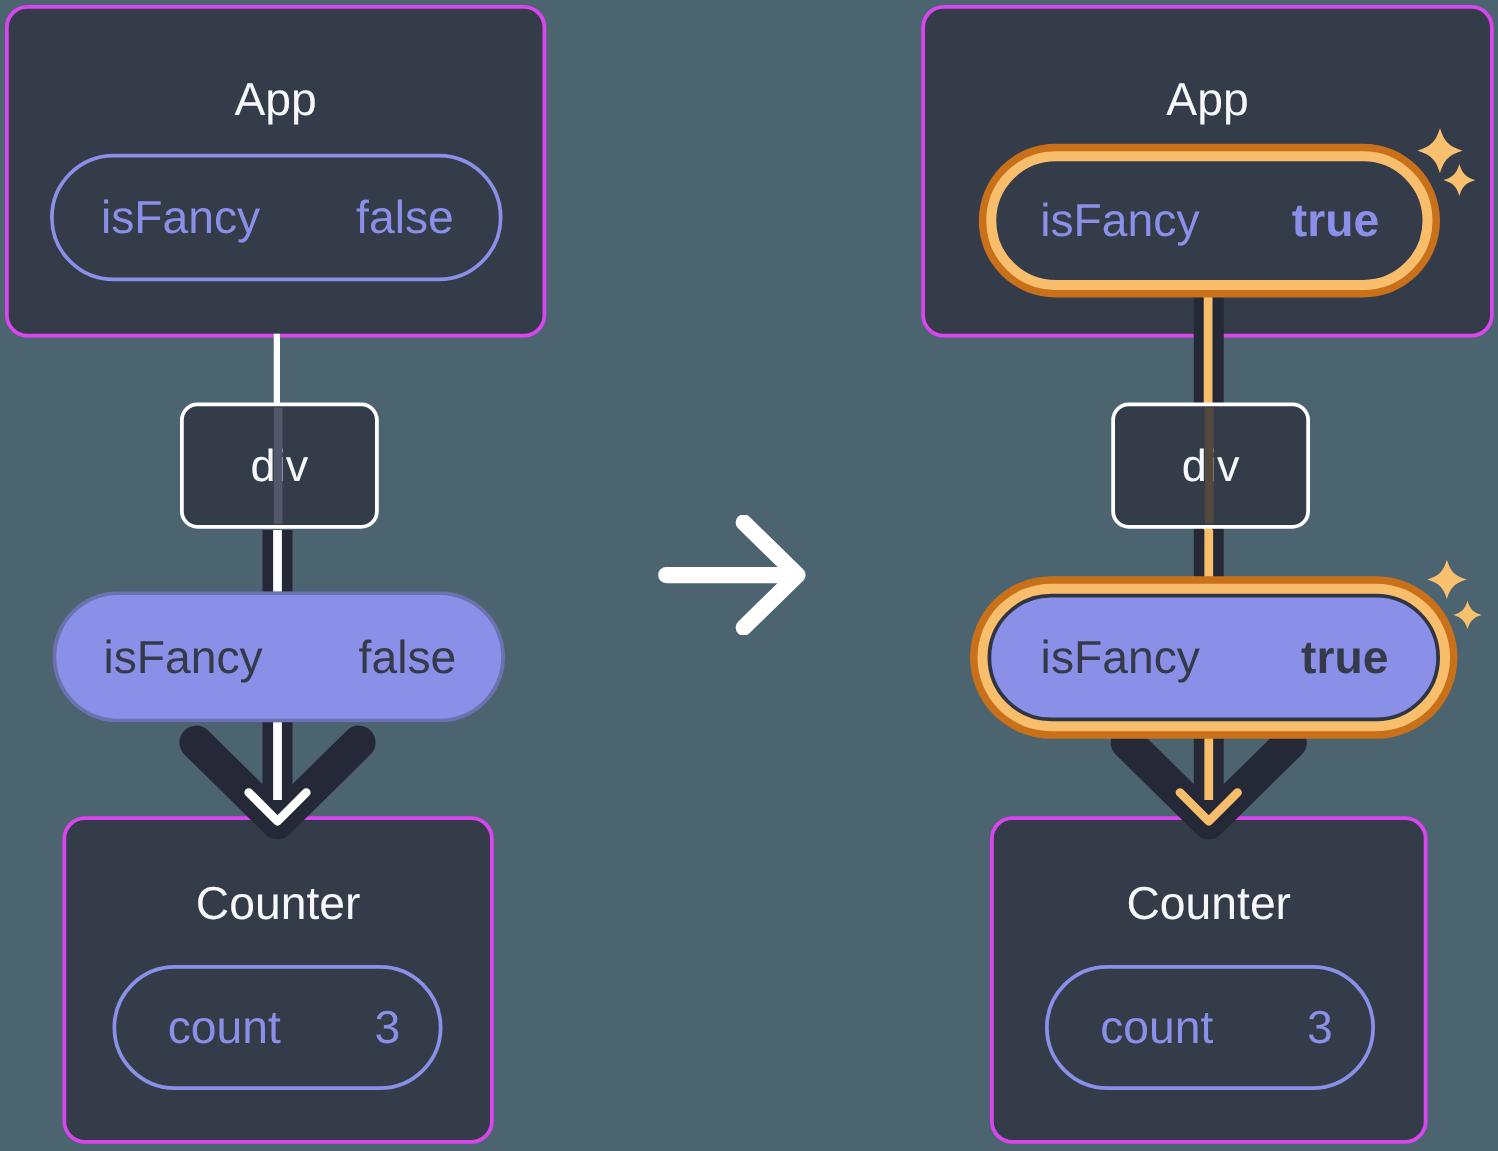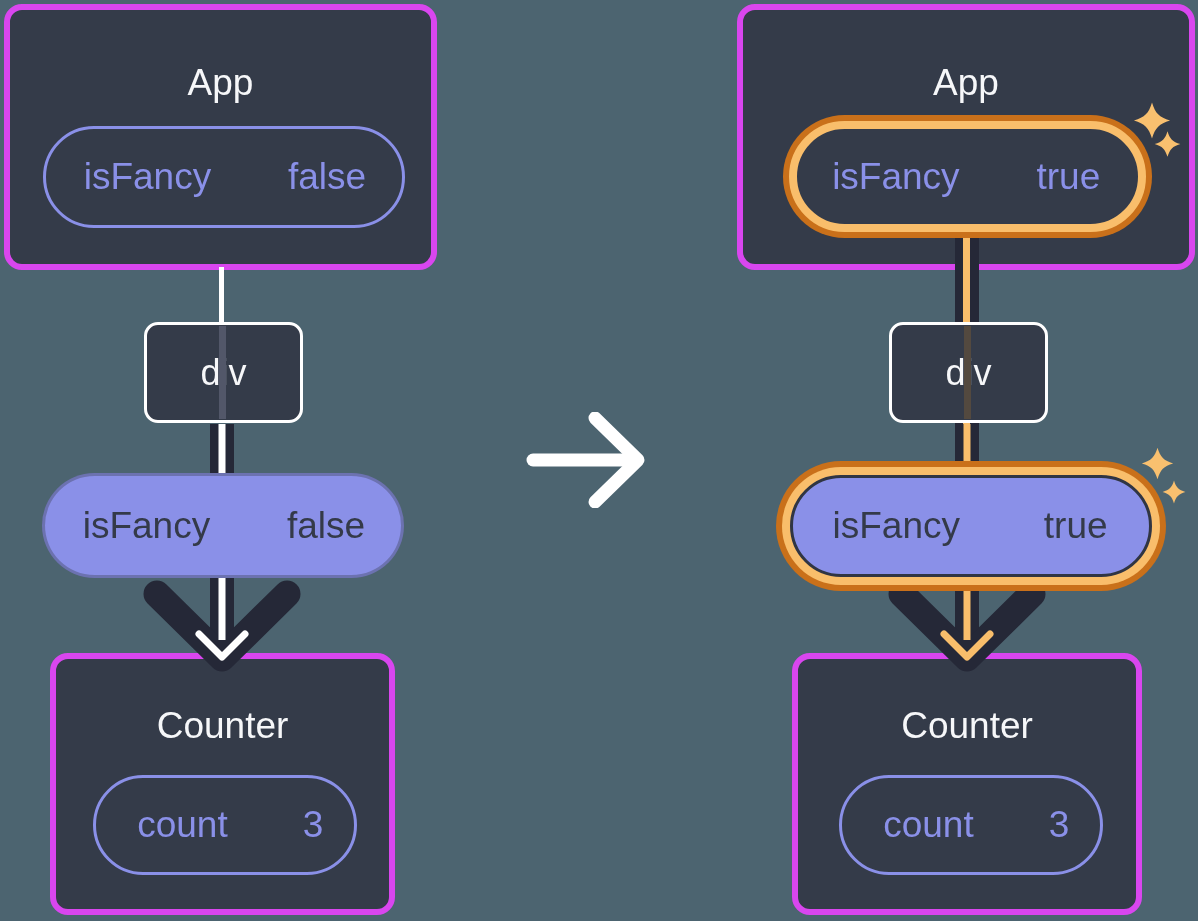--- a/index.html
+++ b/index.html
@@ -4,21 +4,21 @@
 <style>
   html,body{margin:0;padding:0;background:#4C6470;}
   #stage{
     position:relative;width:1198px;height:921px;overflow:hidden;
     background:#4C6470;
     font-family:"Liberation Sans", sans-serif;
   }
   .abs{position:absolute;}
   
   .card{
-    background:#343B49;border:6px solid #d946ef;border-radius:18px;
+    background:#343B49;border:3px solid #d946ef;border-radius:18px;
     box-sizing:border-box;
   }
   .card-title{
     position:absolute;left:0;right:0;text-align:center;
     color:#F6F7F9;font-size:37px;line-height:46px;
   }
   
   .pill{
     box-sizing:border-box;border-radius:999px;display:flex;align-items:center;
     font-size:37px;overflow:hidden;
@@ -35,21 +35,21 @@
   .hl-dark{
     background:#343B49;border:8px solid #F9BE6B;color:#8A90E8;
     box-shadow:0 0 0 6px #C9701A;
   }
   .hl-dark .split{background:#F9BE6B;flex-basis:4px;}
   .hl-filled{
     background:#8A90E8;border:3px solid #303543;color:#343A49;
     box-shadow:0 0 0 8px #F9BE6B, 0 0 0 14px #C9701A;
   }
   .hl-filled .split{background:#3A3F4E;}
-  .bold{font-weight:normal;}
+  .bold{font-weight:bold;}
   .divnode{
     background:#343B49;border:3px solid #FFFFFF;border-radius:14px;
     box-sizing:border-box;display:flex;align-items:center;justify-content:center;
     color:#F6F7F9;font-size:36px;
   }
   .connector-white{background:#FFFFFF;}
   .shaft-dark{background:#252837;}
   .shaft-core-orange{background:#F9BE6B;}
   .faint-left{background:#525769;}
   .faint-right{background:#53493F;}

